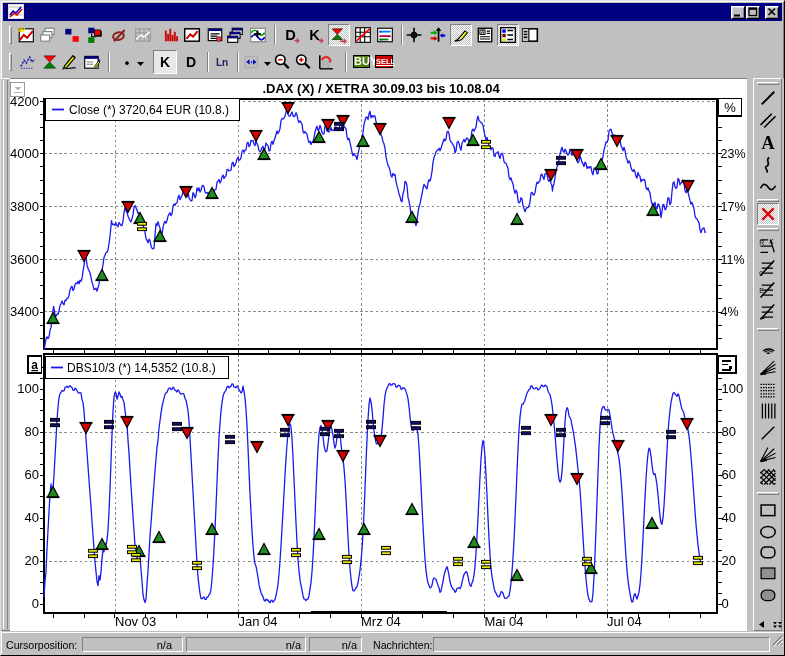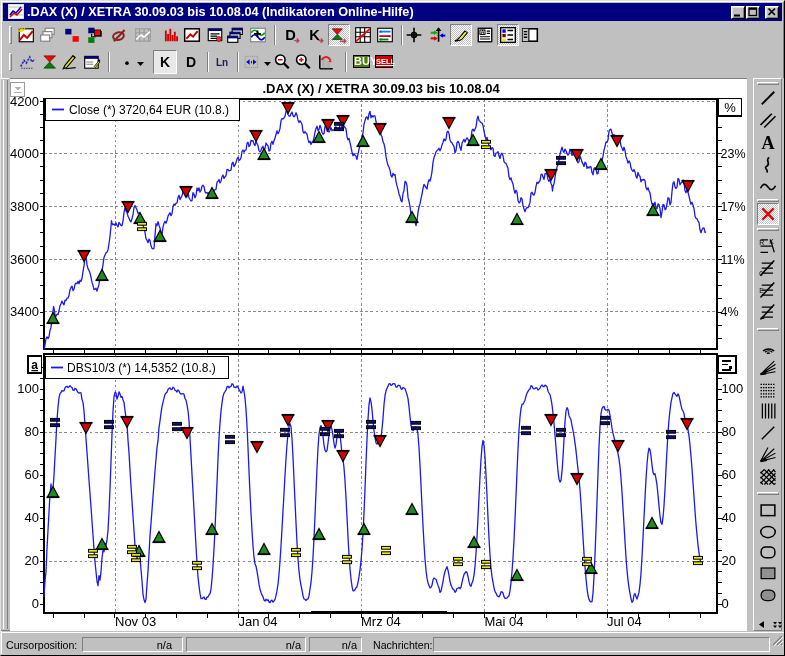--- a/index.html
+++ b/index.html
@@ -36,21 +36,20 @@
 <div class="inframe"></div>
 
 <div class="titlebar">
 <svg width="16" height="15" style="position:absolute;left:5px;top:1px;" xmlns="http://www.w3.org/2000/svg">
       <rect x="0.5" y="0.5" width="15" height="14" fill="#fff" stroke="#dfdfdf"></rect>
       <line x1="1" y1="3" x2="15" y2="3" stroke="#bbb" stroke-width="1"></line>
       <line x1="1" y1="11" x2="15" y2="11" stroke="#bbb" stroke-width="1"></line>
       <polyline points="2,11 5,7 8,9 13,3" fill="none" stroke="#0000d0" stroke-width="1.6"></polyline>
       <polyline points="2,13 6,9 9,11 14,5" fill="none" stroke="#d00000" stroke-width="1.6"></polyline>
     </svg>
-<div class="txt">.DAX (X) / XETRA 30.09.03 bis 10.08.04 (Indikatoren Online-Hilfe)</div>
 <div class="tbtn" style="left:728px;">
       <svg width="12" height="11" style="display:block">
         <rect x="2" y="7.5" width="6" height="2" fill="#000"></rect>
       </svg>
     </div>
 <div class="tbtn" style="left:742.5px;">
       <svg width="12" height="11" style="display:block">
         <rect x="2" y="1" width="7.5" height="7.5" fill="none" stroke="#000" stroke-width="1.3"></rect>
         <rect x="2" y="1" width="7.5" height="1.8" fill="#000"></rect>
       </svg>

